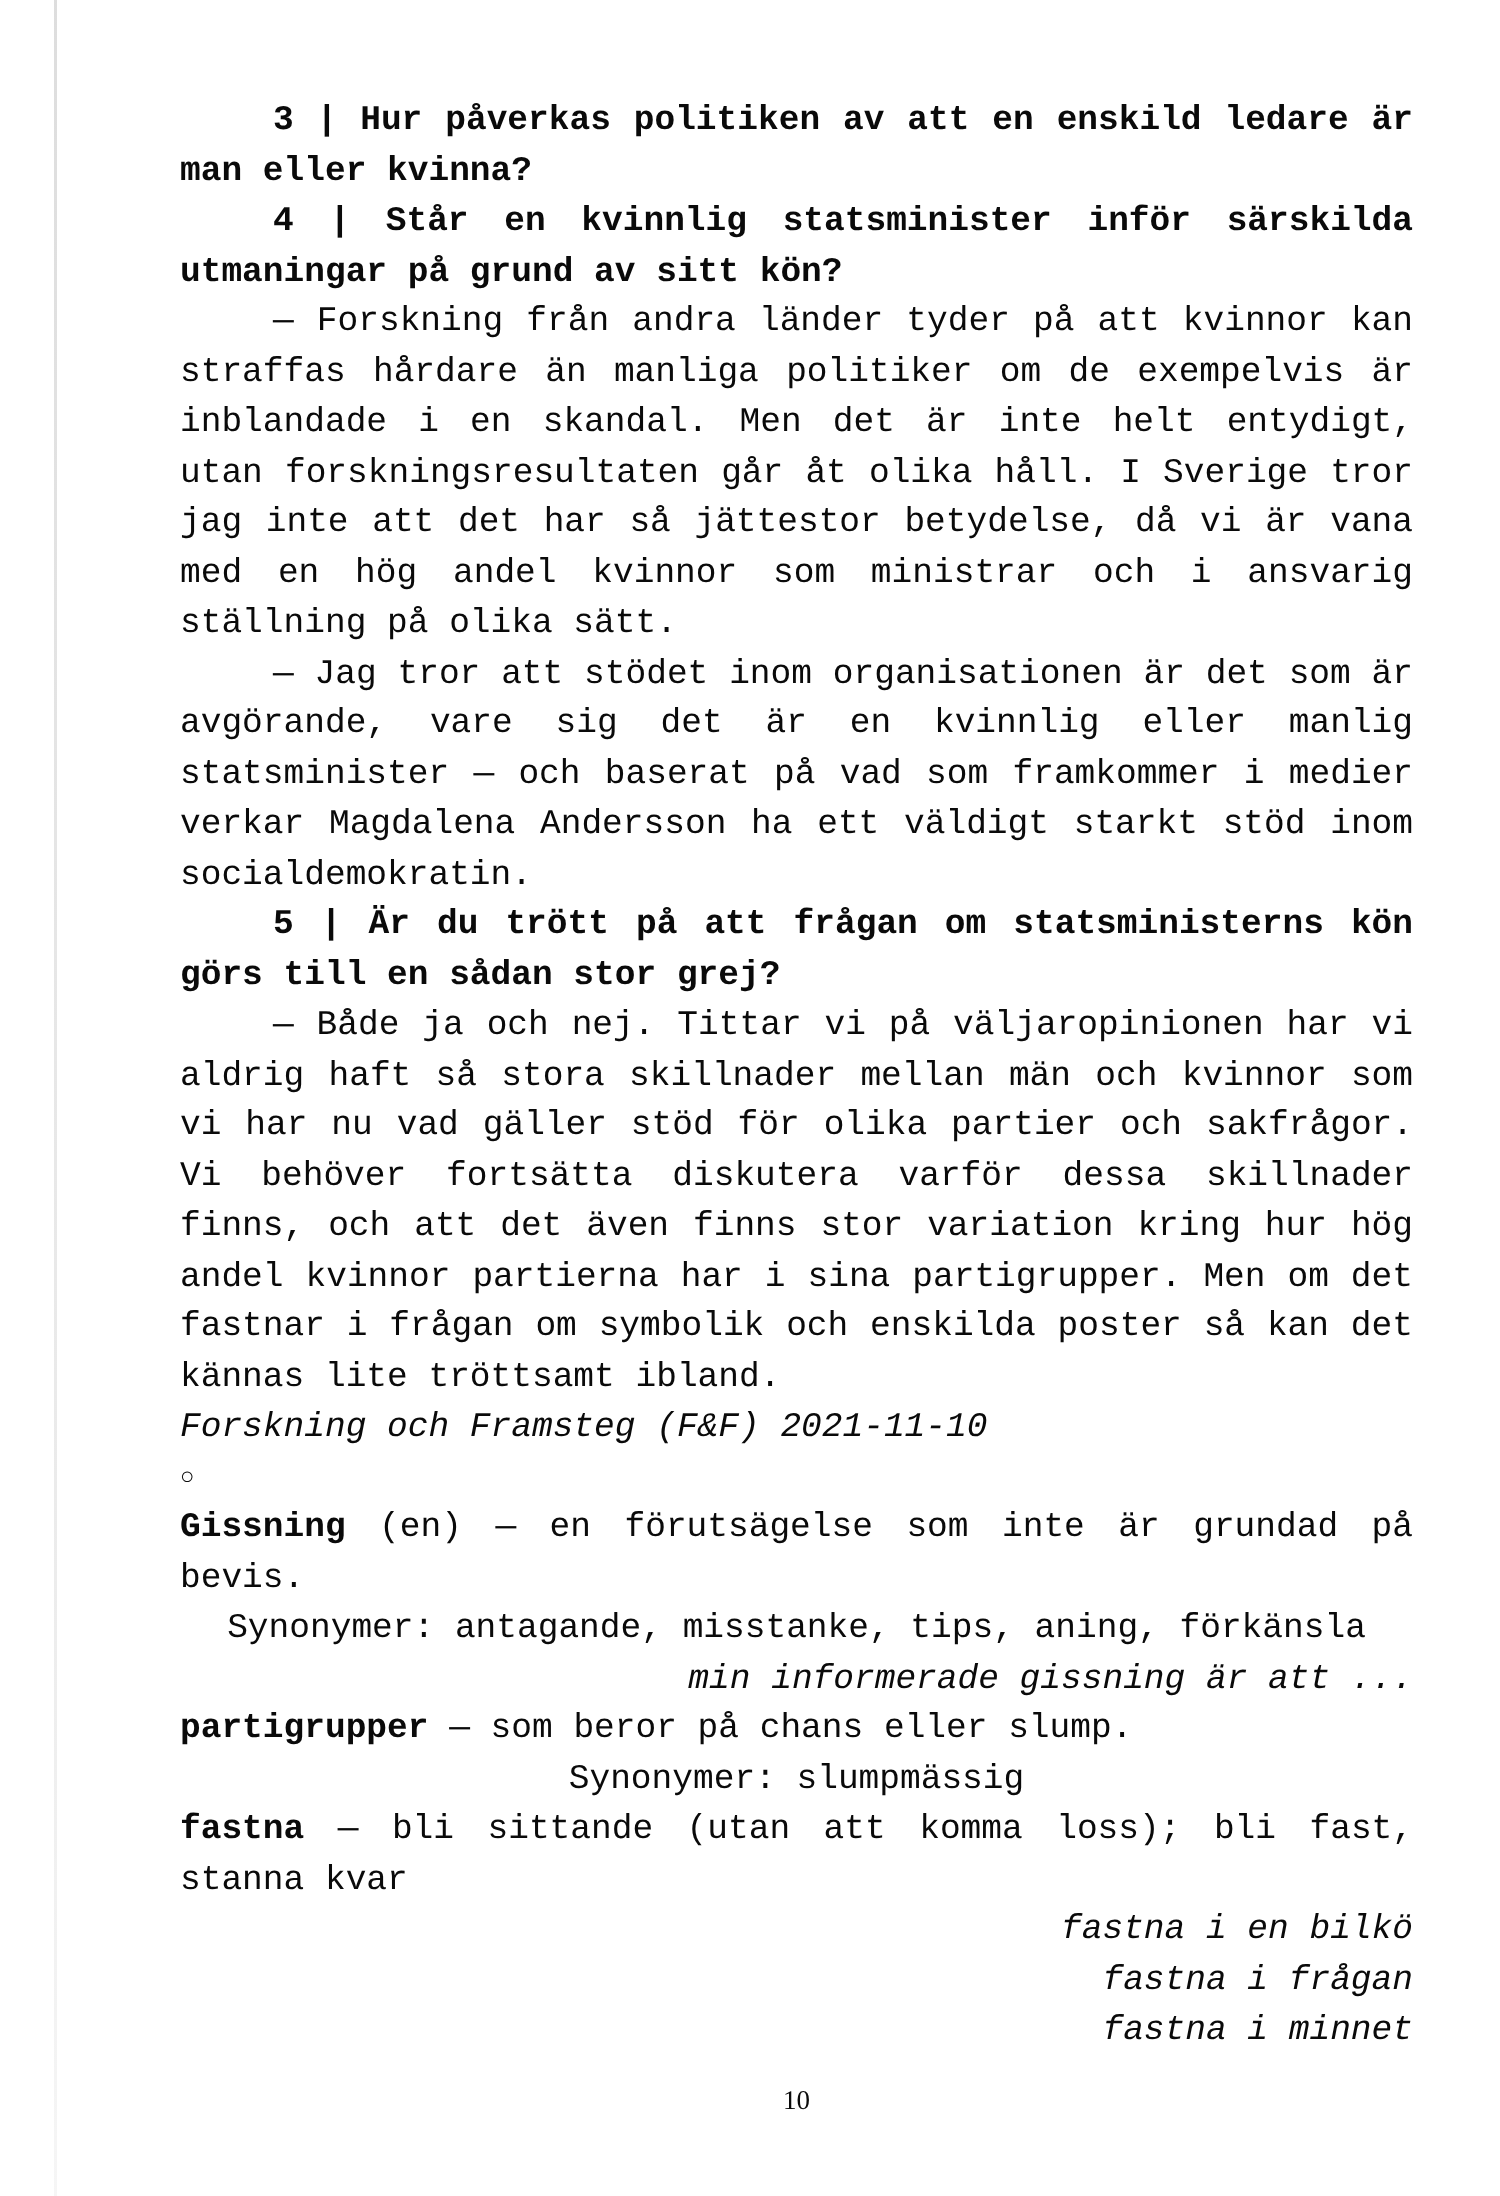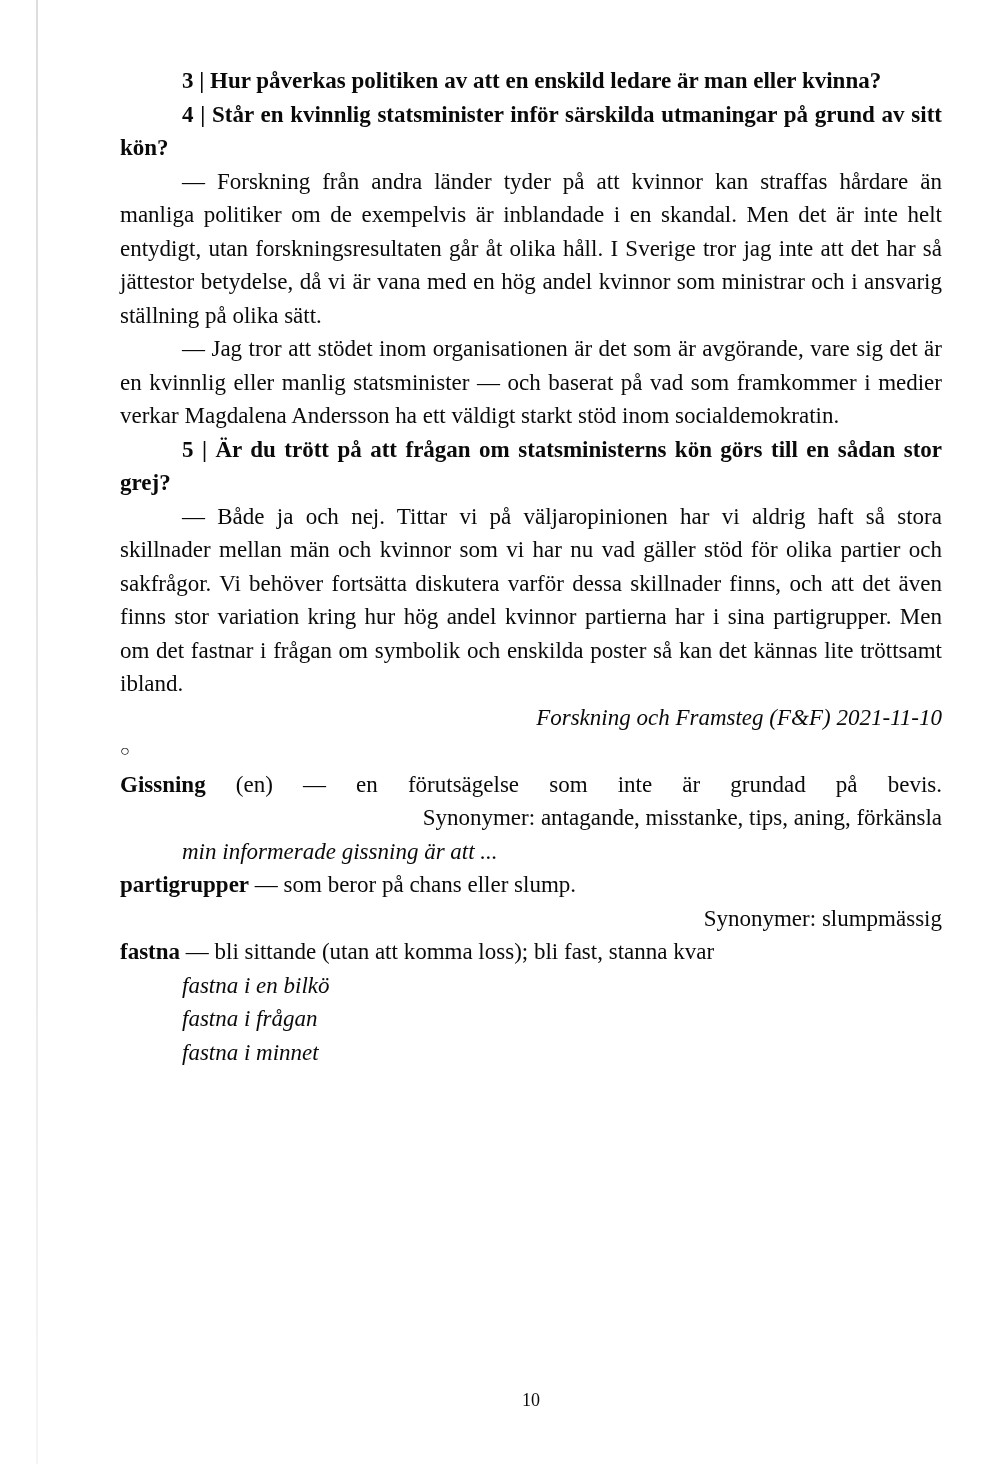--- a/index.html
+++ b/index.html
@@ -22,51 +22,51 @@
     background: linear-gradient(#cfcfcf, #e3e3e3 70%, #f2f2f2);
     opacity: 0.7;
   }
   .content {
     position: absolute;
     left: 120px;
     top: 64px;
     width: 822px;
     font-size: 23px;
     line-height: 33.5px;
+    font-family: Liberation Mono, monospace;
   }
   .content p { margin: 0; }
   .para {
     text-align: justify;
     text-indent: 62px;
   }
   .question { font-weight: bold; }
   .attribution {
-    text-align: right;
     font-style: italic;
     text-indent: 0;
   }
   .marker-line {
     text-indent: 0;
     text-align: left;
     font-size: 16px;
     line-height: 33.5px;
   }
   .vocab-def {
     text-align: justify;
     text-indent: 0;
   }
   .vocab-def.stretch { text-align-last: justify; }
   .term { font-weight: bold; }
   .synonyms {
-    text-align: right;
+    text-align: center;
     text-indent: 0;
   }
   .example {
     font-style: italic;
-    text-align: left;
+    text-align: right;
     text-indent: 62px;
   }
   .page-number {
     position: absolute;
     left: 120px;
     top: 1390px;
     width: 822px;
     text-align: center;
     font-size: 18px;
   }

